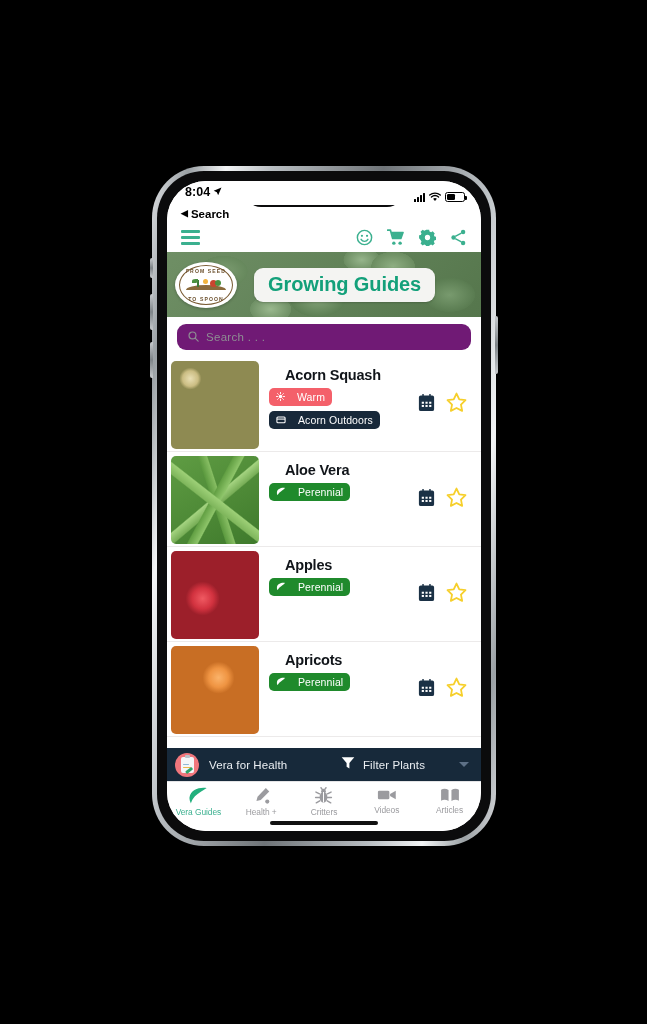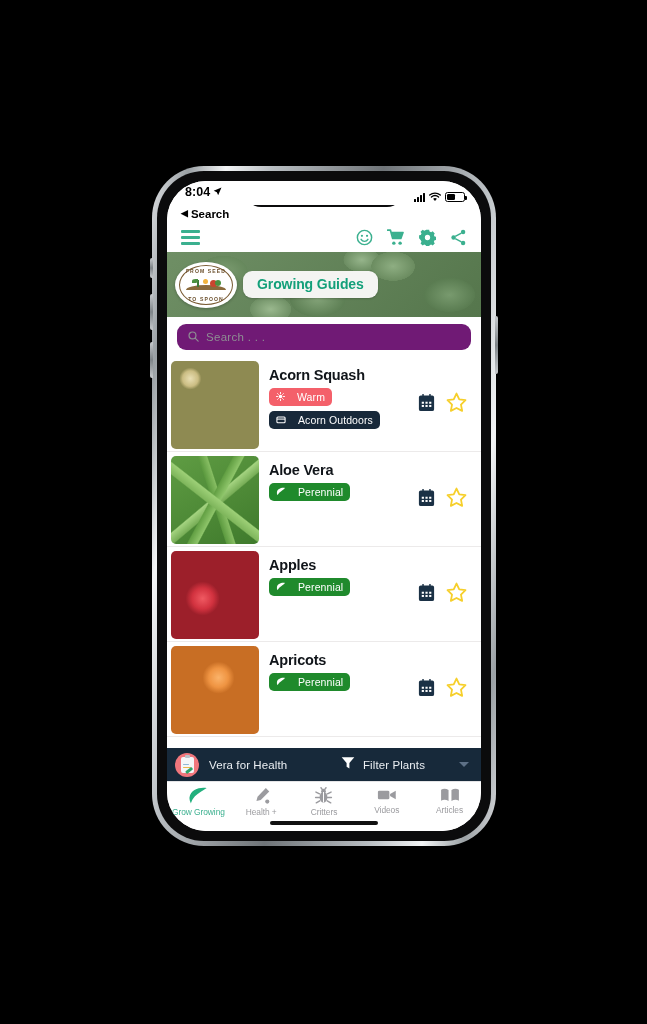--- a/index.html
+++ b/index.html
@@ -124,23 +124,23 @@
   .logo .arc-top { top: 6px; }
   .logo .arc-bot { bottom: 6px; }
   .logo .art { position: relative; width: 40px; height: 14px; }
   .logo .soil { position:absolute; left:0; bottom:2px; width:40px; height:5px; background:#8a6a3c; border-radius:50%/100% 100% 0 0; }
   .logo .sprout { position:absolute; left:11px; bottom:5px; width:2px; height:7px; background:#3f7a38; }
   .logo .leafA { position:absolute; left:6px; bottom:9px; width:6px; height:3.5px; background:#4b9040; border-radius:60% 0 60% 0; }
   .logo .sun { position:absolute; left:17px; bottom:8px; width:5px; height:5px; border-radius:50%; background:#f2b33d; }
   .logo .veg1 { position:absolute; left:24px; bottom:5px; width:7px; height:7px; border-radius:50%; background:#c9452f; }
   .logo .veg2 { position:absolute; left:29px; bottom:6px; width:6px; height:6px; border-radius:50%; background:#4b9040; }
   .banner-title {
-    margin-left: 6px; background: #f4f4f2; border-radius: 9px;
+    margin-left: 17px; background: #f4f4f2; border-radius: 9px;
     padding: 5px 14px 6px 14px;
-    font-size: 14px; font-weight: bold; color: #13a07a;
+    font-size: 20px; font-weight: bold; color: #13a07a;
     letter-spacing: -.1px;
     box-shadow: 0 1px 2px rgba(0,0,0,.18);
   }
 
   
   .search-wrap { background: #fff; padding: 7px 10px 7px 10px; }
   .search-box {
     height: 26px; border-radius: 9px; background: #701a75;
     display: flex; align-items: center; gap: 7px; padding: 0 11px;
   }
@@ -180,21 +180,21 @@
   }
   .thumb.apricots {
     background:
       radial-gradient(circle 16px at 54% 36%, #fbb36a 0%, #ef9442 60%, #c86e24 100%),
       radial-gradient(circle 14px at 36% 72%, #f7a757 0%, #e08634 62%, #b4611e 100%),
       radial-gradient(ellipse 16px 9px at 14% 22%, #4f8b39 0%, #376b27 70%, transparent 71%),
       radial-gradient(ellipse 12px 7px at 84% 16%, #56913e 0%, #3b7029 70%, transparent 71%),
       linear-gradient(150deg,#7d8a5c,#4e5a35);
   }
   .row-body { flex: 1; padding: 6px 0 0 10px; display: flex; flex-direction: column; gap: 5px; align-items: flex-start; }
-  .plant-name { font-size: 14.5px; font-weight: bold; color: #11151a; letter-spacing: -.2px; }
+  .plant-name { font-size: 14.5px; font-weight: bold; color: #11151a; letter-spacing: -.2px; margin-left: 16px; }
   .badge {
     display: inline-flex; align-items: center; gap: 12px;
     border-radius: 5px; padding: 3px 7px;
     font-size: 10.5px; color: #fff; letter-spacing: .1px;
   }
   .badge.warm { background: #f4606a; }
   .badge.outdoors { background: #18293a; }
   .badge.perennial { background: #1f8a2c; }
   .row-actions {
     display: flex; align-items: center; gap: 10px;
@@ -541,21 +541,21 @@
           </div>
         </div>
 
         <div class="tabbar">
           <div class="tab active">
             <span>
               <svg width="20" height="18" viewBox="0 0 22 20">
                   <path d="M20.6 1.2C13.4-.2 2.9 2.6 1.6 11.5c-.5 3.6 1.6 6.8 1.6 6.8S4.4 12.8 8.9 9.2 20.6 1.2 20.6 1.2Z" fill="#22b07d"></path>
                 </svg>
             </span>
-            <span class="tab-label">Grow Growing</span>
+            <span class="tab-label">Vera Guides</span>
           </div>
           <div class="tab">
             <span>
               <svg width="19" height="18" viewBox="0 0 20 20">
                   <path d="M14.8 1.2 18.6 5 9.2 14.4 4.4 15.6 5.6 10.8Z" fill="#9b9b9f"></path>
                   <circle cx="16.4" cy="16.2" r="2.3" fill="#9b9b9f"></circle>
                 </svg>
             </span>
             <span class="tab-label">Health +</span>
           </div>

